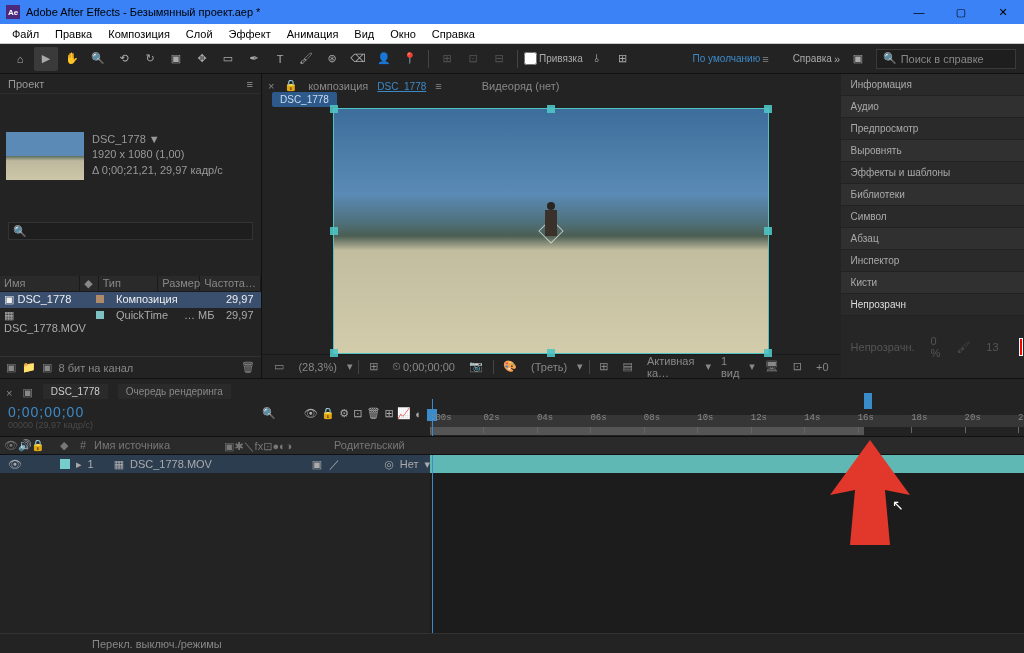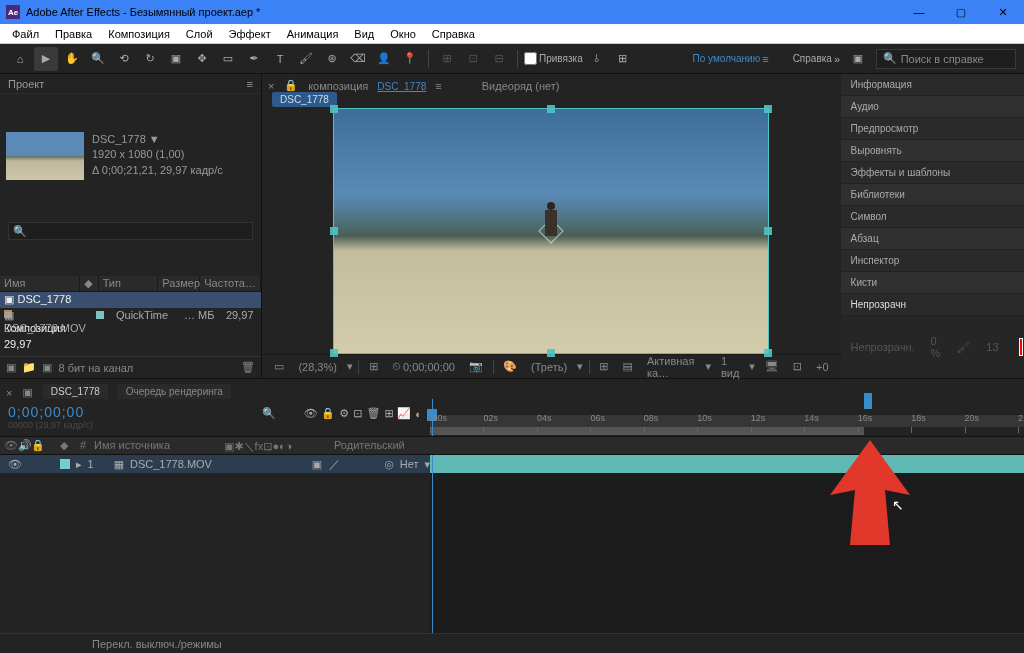--- a/index.html
+++ b/index.html
@@ -36,21 +36,21 @@
 .proj-info { color: #999; font-size: 10px; line-height: 1.4; }
 
 
 .proj-search { margin: 4px 8px; background: #1e1e1e; border: 1px solid #333; height: 18px; display: flex; align-items: center; padding: 0 4px; color: #666; }
 
 
 .proj-table { flex: 1; }
 .proj-cols { display: flex; background: #2a2a2a; color: #888; font-size: 10px; height: 16px; border-bottom: 1px solid #1a1a1a; }
 .proj-cols div { padding: 1px 4px; border-right: 1px solid #1a1a1a; }
 .proj-row { display: flex; height: 16px; font-size: 10px; color: #aaa; }
-.proj-row.sel { background: #3a4f6e; color: #eee; flex-direction: column; }
+.proj-row.sel { background: #3a4f6e; color: #eee; }
 .proj-row div { padding: 1px 4px; }
 .type-swatch { width: 8px; height: 8px; display: inline-block; margin-right: 2px; }
 
 .proj-footer { height: 22px; background: #232323; border-top: 1px solid #333; display: flex; align-items: center; padding: 0 6px; gap: 6px; color: #888; font-size: 10px; }
 
 
 .center { flex: 1; background: #232323; display: flex; flex-direction: column; }
 .comp-tabs { height: 22px; display: flex; align-items: flex-end; padding-left: 6px; color: #888; gap: 10px; }
 .comp-tab { font-size: 10px; padding: 2px 6px; }
 .comp-tab.link { color: #3d8ac9; text-decoration: underline; }
@@ -86,21 +86,21 @@
 .tl-tabs .tab.active { color: #ccc; }
 
 .tl-head { height: 38px; display: flex; background: #232323; border-bottom: 1px solid #111; }
 .tl-head-left { width: 430px; display: flex; flex-direction: column; padding: 4px 8px; }
 .timecode { color: #3d8ac9; font-size: 14px; letter-spacing: 1px; }
 .fps-label { color: #4a4a4a; font-size: 9px; }
 .tl-head-icons { display: flex; gap: 4px; align-items: center; padding-top: 4px; }
 
 .tl-ruler { flex: 1; position: relative; background: #232323; }
 .ruler-bar { position: absolute; top: 16px; left: 0; right: 0; height: 12px; background: #363636; }
-.ruler-tick { position: absolute; top: 14px; font-size: 9px; color: #888; }
+.ruler-tick { position: absolute; top: 14px; font-size: 9px; color: #888; font-family: Liberation Mono, monospace; }
 .ruler-tick::before { content:''; position:absolute; top:14px; left:0; width:1px; height:6px; background:#666; }
 .work-area { position: absolute; top: 28px; left: 0; height: 8px; background: #555; }
 .playhead { position: absolute; top: 0; width: 1px; height: 100%; background: #3d8ac9; }
 .playhead::before { content:''; position:absolute; top:10px; left:-5px; width:10px; height:12px; background:#3d8ac9; }
 
 .tl-cols { height: 18px; display: flex; background: #2a2a2a; color: #777; font-size: 9px; border-bottom: 1px solid #111; }
 .tl-cols-left { width: 430px; display: flex; }
 .tl-cols-left div { padding: 2px 4px; }
 
 .tl-body { flex: 1; display: flex; }

